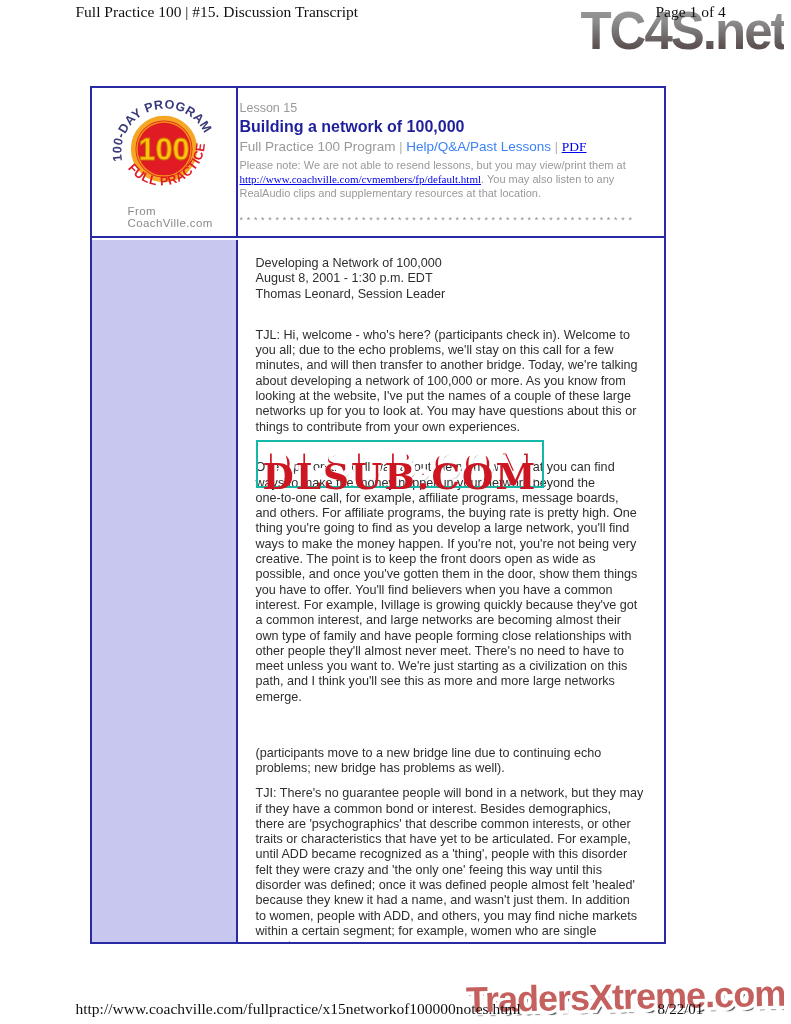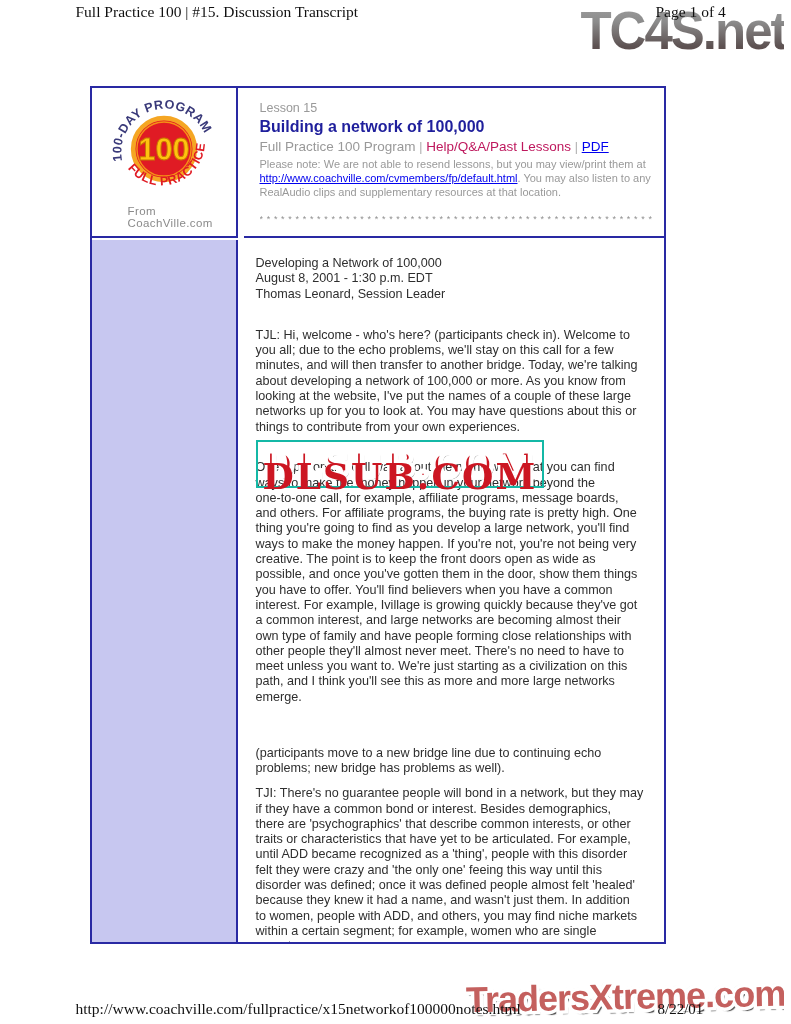--- a/index.html
+++ b/index.html
@@ -69,21 +69,21 @@
   .doc-table {
     position:absolute; left:82px; top:86px; width:576px; height:858px;
     border:2px solid #2929a3; background:#fff; z-index:2;
   }
   .cell-logo {
     position:absolute; left:0; top:0; width:146px; height:150px;
     border-right:2px solid #2929a3; border-bottom:2px solid #2929a3;
     display:flex; flex-direction:column; align-items:center;
   }
   .cell-lesson {
-    position:absolute; left:152px; top:0; right:0; height:150px;
+    position:absolute; left:132px; top:0; right:0; height:150px;
     border-bottom:2px solid #2929a3; padding:13px 10px 0 16px;
   }
   .cell-side {
     position:absolute; left:0; top:152px; width:146px; bottom:0;
     border-right:2px solid #2929a3; background:#c7c7f0;
   }
   .cell-content {
     position:absolute; left:148px; top:152px; right:0; bottom:0;
     padding:16px 8px 0 16px; overflow:hidden;
   }
@@ -95,22 +95,22 @@
     font-size:11.5px; color:#8a8a8a; letter-spacing:0.4px;margin-left:36px;
   }
 
   
   .lesson-num { font-size:12.5px; color:#999; }
   .lesson-title {
     font-size:16px; font-weight:bold; color:#1f1f9c; margin:3px 0 3px;
   }
   .lesson-links { font-size:13.5px; color:#999; }
   .lesson-links .sep { color:#aaa; font-size:12px; }
-  .link-red { color:#be185d; text-decoration:none; cursor:pointer;text-align:center; }
-  .link-blue { color:#0000ee; text-decoration:underline; cursor:pointer; }
+  .link-red { color:#3b82f6; text-decoration:none; cursor:pointer;text-align:center; }
+  .link-blue { color:#0000ee; text-decoration:underline; cursor:pointer;font-family:Liberation Serif, serif; }
   .lesson-note { margin-top:4px; font-size:11px; line-height:13.8px; color:#999; }
   .lesson-note a { font-size:11px; }
   .star-divider {
     margin-top:15px; font-size:9px; color:#909090; letter-spacing:0.6px;
     white-space:nowrap; overflow:hidden;
   }
 
   
   .transcript-heading {
     font-size:19px; font-weight:bold; color:#1f1f9c; margin:0 0 29px;

